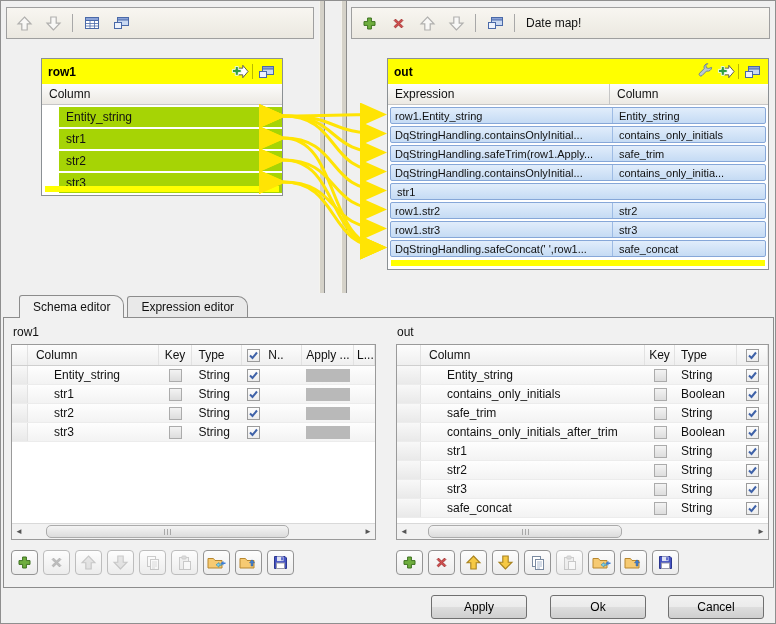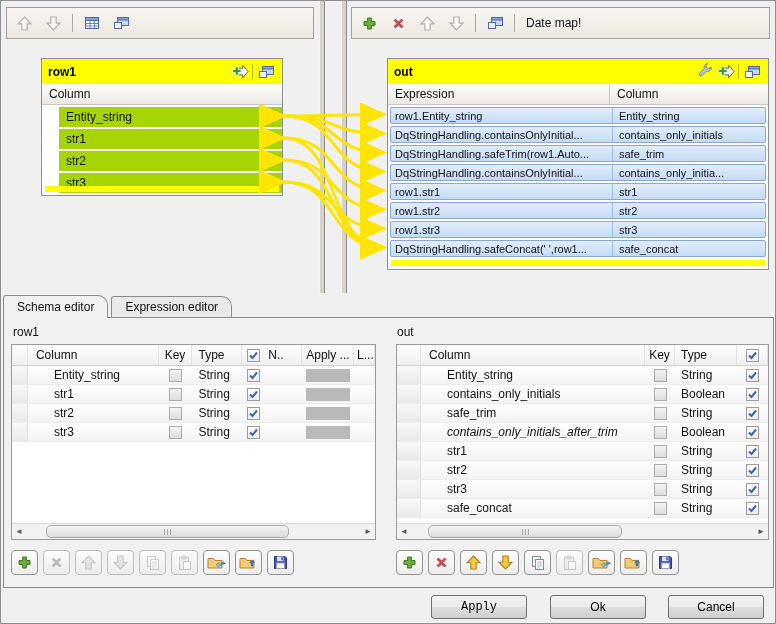--- a/index.html
+++ b/index.html
@@ -32,21 +32,21 @@
   .colhead-cell{padding-left:7px;box-sizing:border-box;height:100%;display:flex;align-items:center;}
   .g-row{height:20px;margin-top:2px;display:flex;}
   .g-gutter{width:17px;background:#fff;}
   .g-cell{flex:1;background:#a6d405;display:flex;align-items:center;padding-left:7px;font-size:12px;color:#111;}
   .ybar{position:absolute;left:3px;right:3px;bottom:3px;height:6px;background:#ffff00;}
   .o-row{height:17px;margin:2px 2px 0 2px;border:1px solid #86a7d8;border-radius:2px;background:linear-gradient(#e1edfb,#c5dbf4);display:flex;align-items:center;font-size:11px;color:#111;box-sizing:border-box;}
   .o-expr{width:222px;padding-left:4px;border-right:1px solid #9dbbe4;height:100%;display:flex;align-items:center;overflow:hidden;white-space:nowrap;box-sizing:border-box;}
   .o-col{flex:1;padding-left:6px;overflow:hidden;white-space:nowrap;}
 
   
-  #tabbar{position:absolute;left:2px;top:294px;display:flex;z-index:2;}
+  #tabbar{position:absolute;left:18px;top:294px;display:flex;z-index:2;}
   .tab{height:22px;display:flex;align-items:center;padding:0 13px;font-size:12px;color:#111;border:1px solid #8c8c8c;border-bottom:none;border-radius:3px 10px 0 0;margin-right:3px;cursor:pointer;box-sizing:border-box;}
   .tab.active{background:#f1f1f1;height:23px;position:relative;z-index:3;}
   .tab.inactive{background:#e9e9e9;margin-top:1px;height:21px;}
   #client{position:absolute;left:2px;top:316px;width:771px;height:271px;border:1px solid #8c8c8c;background:#f1f1f1;box-sizing:border-box;}
   .sch-label{position:absolute;font-size:12px;color:#111;top:7px;}
   #lbl-left{left:9px;} #lbl-right{left:393px;}
   .sch-table{position:absolute;top:26px;height:196px;border:1px solid #9a9a9a;background:#fff;box-sizing:border-box;display:flex;flex-direction:column;}
   #sch-left{left:7px;width:365px;}
   #sch-right{left:392px;width:373px;}
   .sch-head{height:21px;display:flex;background:linear-gradient(#fdfdfd,#efefef);border-bottom:1px solid #cfcfcf;box-sizing:border-box;flex:0 0 auto;}
@@ -63,21 +63,21 @@
   .sb-track{flex:1;height:100%;position:relative;}
   .sb-thumb{position:absolute;top:1px;height:11px;border:1px solid #ababab;border-radius:5px;background:linear-gradient(#f4f4f4,#dcdcdc);display:flex;align-items:center;justify-content:center;gap:2px;cursor:pointer;}
   .grip-line{width:1px;height:6px;background:#a8a8a8;}
   .sch-toolbar{position:absolute;top:232px;display:flex;gap:5px;}
   #tools-left{left:7px;} #tools-right{left:392px;}
   .sbtn{width:27px;height:25px;border:1px solid #949494;border-radius:4px;background:linear-gradient(#fdfdfd,#ececec);display:flex;align-items:center;justify-content:center;cursor:pointer;box-sizing:border-box;}
   .sbtn.disabled{border-color:#bdbdbd;}
   .sbtn.disabled svg{filter:grayscale(1) opacity(.4);}
 
   .dlg-btn{position:absolute;top:594px;width:96px;height:24px;border:1px solid #707070;border-radius:3px;background:linear-gradient(#f2f2f2,#ebebeb 48%,#dddddd 52%,#cfcfcf);font-size:12px;color:#000;display:flex;align-items:center;justify-content:center;cursor:pointer;box-sizing:border-box;}
-  #btn-apply{left:430px;font-family:Liberation Mono, monospace;} #btn-ok{left:549px;} #btn-cancel{left:667px;}
+  #btn-apply{left:430px;} #btn-ok{left:549px;} #btn-cancel{left:667px;}
 </style>
 </head>
 <body>
 
 <div id="dialog">
 
   <div id="map-area">
     <div class="tbar" id="tb-left">
         <span class="tbtn disabled">
           <svg width="17" height="17" viewBox="0 0 17 17">
@@ -232,29 +232,28 @@
       <div id="out-rows">
           <div class="o-row">
             <div class="o-expr">row1.Entity_string</div>
             <div class="o-col">Entity_string</div>
           </div>
           <div class="o-row">
             <div class="o-expr">DqStringHandling.containsOnlyInitial...</div>
             <div class="o-col">contains_only_initials</div>
           </div>
           <div class="o-row">
-            <div class="o-expr">DqStringHandling.safeTrim(row1.Auto...</div>
+            <div class="o-expr">DqStringHandling.safeTrim(row1.Apply...</div>
             <div class="o-col">safe_trim</div>
           </div>
           <div class="o-row">
             <div class="o-expr">DqStringHandling.containsOnlyInitial...</div>
             <div class="o-col">contains_only_initia...</div>
           </div>
           <div class="o-row">
-            <div class="o-expr">row1.str1</div>
             <div class="o-col">str1</div>
           </div>
           <div class="o-row">
             <div class="o-expr">row1.str2</div>
             <div class="o-col">str2</div>
           </div>
           <div class="o-row">
             <div class="o-expr">row1.str3</div>
             <div class="o-col">str3</div>
           </div>
@@ -437,21 +436,21 @@
             <div class="sch-cell" style="width: 31px; padding-left: 0px; justify-content: center;">
               <div class="cb">
                 <svg width="11" height="11" viewBox="0 0 11 11">
                   <polyline points="2,5.5 4.5,8 9,2.5" fill="none" stroke="#3f62a8" stroke-width="2"></polyline>
                 </svg>
               </div>
             </div>
           </div>
           <div class="sch-row">
             <div class="sch-cell sch-gutter" style="width: 24px; padding-left: 0px;"></div>
-            <div class="sch-cell" style="width: 224px; padding-left: 26px; font-style: italic;">contains_only_initials_after_trim</div>
+            <div class="sch-cell" style="width: 224px; padding-left: 26px;">contains_only_initials_after_trim</div>
             <div class="sch-cell" style="width: 30px; padding-left: 0px; justify-content: center;">
               <div class="cb unchecked"></div>
             </div>
             <div class="sch-cell" style="width: 62px; padding-left: 6px;">Boolean</div>
             <div class="sch-cell" style="width: 31px; padding-left: 0px; justify-content: center;">
               <div class="cb">
                 <svg width="11" height="11" viewBox="0 0 11 11">
                   <polyline points="2,5.5 4.5,8 9,2.5" fill="none" stroke="#3f62a8" stroke-width="2"></polyline>
                 </svg>
               </div>

